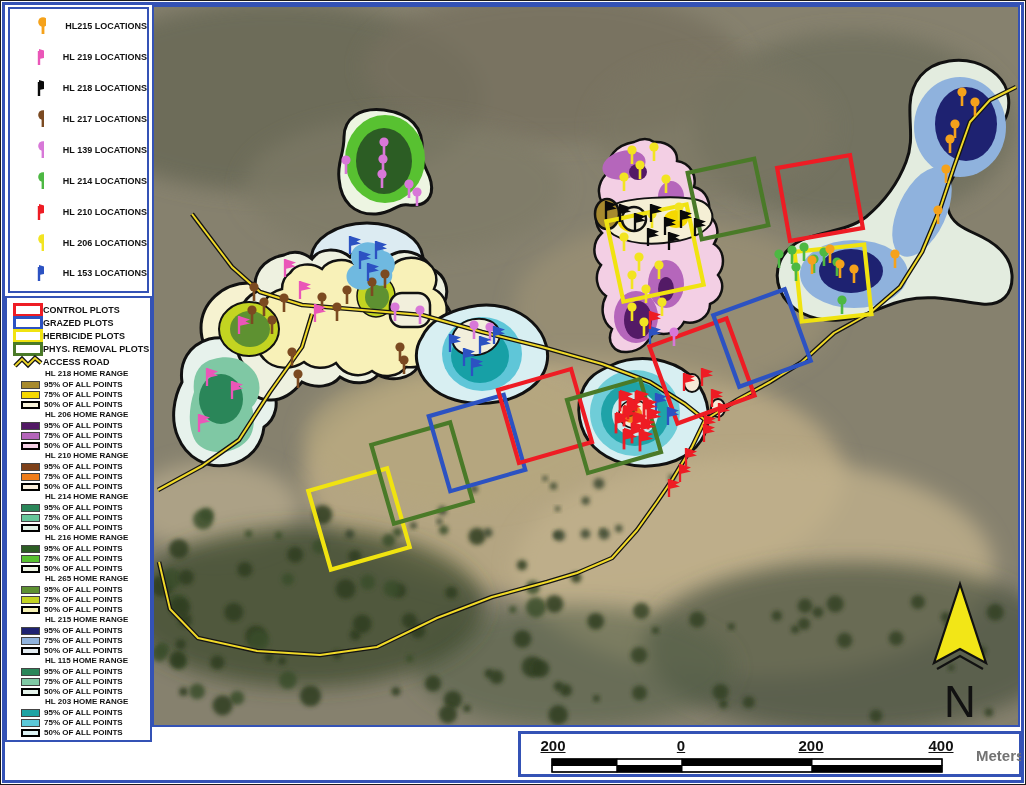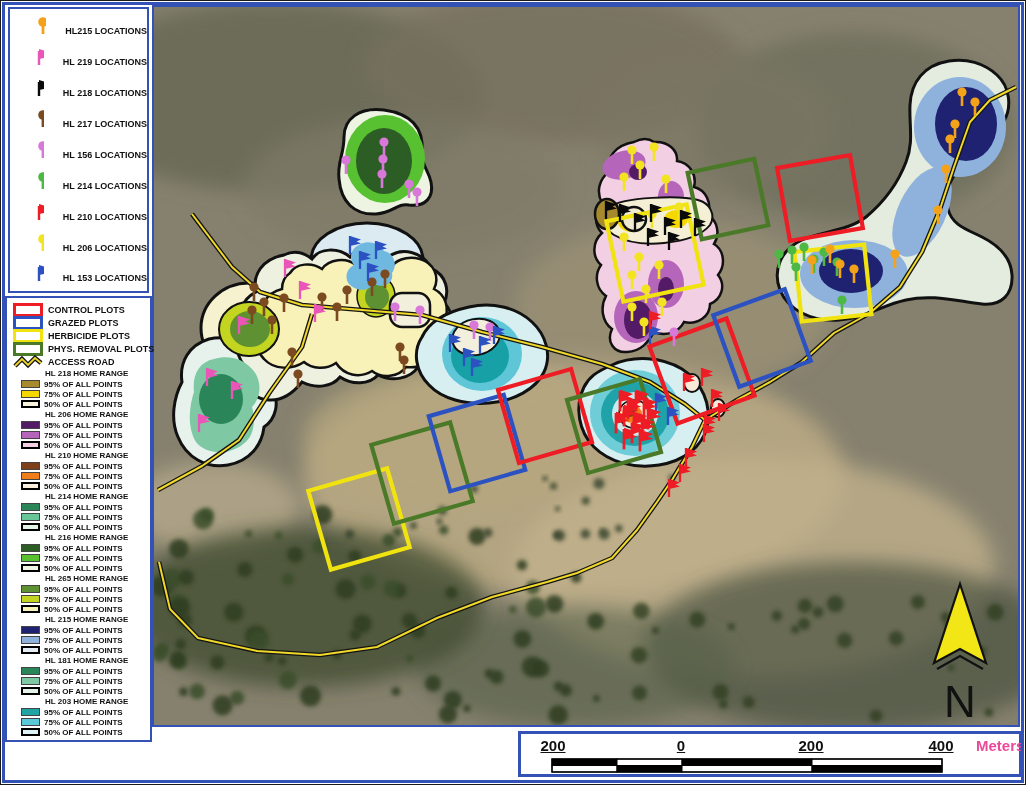--- a/index.html
+++ b/index.html
@@ -6,36 +6,36 @@
   .page{position:relative;width:1026px;height:785px;background:#ffffff;overflow:hidden;
         font-family:"Liberation Sans","DejaVu Sans",sans-serif;}
   .outer-frame{position:absolute;inset:0;border:1px solid #1a1a1a;pointer-events:none;z-index:60;}
   .outer-border{position:absolute;inset:2px;border:3px solid #3452b5;pointer-events:none;z-index:60;}
   .map-wrap{position:absolute;left:152px;top:5px;width:868px;height:722px;border:2px solid #3452b5;
             box-sizing:border-box;background:#86816e;z-index:5;}
   .map-wrap svg{display:block;}
   .legend-box{position:absolute;background:#ffffff;border:2px solid #3452b5;box-sizing:border-box;z-index:40;}
   #legend-markers{left:8px;top:7px;width:141px;height:286px;display:flex;flex-direction:column;
                   justify-content:space-around;padding:2px 0;}
-  .lm-row{display:flex;align-items:flex-end;gap:19px;padding-left:22px;}
+  .lm-row{display:flex;align-items:center;gap:19px;padding-left:22px;}
   .lm-row .lbl{font-size:9px;font-weight:bold;color:#111;white-space:nowrap;}
   #legend-lower{left:5px;top:296px;width:147px;height:446px;padding:5px 0 0 6px;}
-  .lp-row{display:flex;align-items:center;gap:5px;height:13px;}
+  .lp-row{display:flex;align-items:center;height:13px;}
   .lp-swatch{width:24px;height:8px;background:#fff;border:3px solid #000;flex:none;}
   .lp-row .lbl{font-size:9px;font-weight:bold;color:#111;white-space:nowrap;}
   .hr-group{margin-top:1px;}
   .hr-head{font-size:8px;font-weight:bold;color:#111;height:10px;line-height:10px;white-space:nowrap;padding-left:32px;}
-  .hr-row{display:flex;align-items:center;gap:4px;height:10px;padding-left:8px;}
+  .hr-row{display:flex;align-items:flex-end;gap:4px;height:10px;padding-left:8px;}
   .hr-swatch{width:19px;height:8px;border:1px solid #444;flex:none;box-sizing:border-box;}
   .hr-swatch.bordered{border:2px solid #000;}
   .hr-row .lbl{font-size:8px;font-weight:bold;color:#111;white-space:nowrap;}
   #scalebar-box{position:absolute;left:518px;top:731px;width:504px;height:46px;background:#fff;
                 border:3px solid #3452b5;box-sizing:border-box;z-index:50;}
   .sb-label{position:absolute;top:3px;font-size:15px;font-weight:600;color:#111;transform:translateX(-50%);text-decoration:underline;}
-  .sb-unit{position:absolute;top:3px;font-size:15px;font-weight:600;color:#ec4899;}
+  .sb-unit{position:absolute;top:13px;font-size:15px;font-weight:600;color:#737373;}
   #sb-bar{position:absolute;left:30px;top:24px;}
 </style>
 </head>
 <body>
 
 <div class="page">
   <div class="map-wrap">
     <svg id="map-svg" width="864" height="718" viewBox="0 0 864 718">
         <defs>
           <filter id="soft" x="-40%" y="-40%" width="180%" height="180%">
@@ -707,21 +707,21 @@
           <circle cx="11" cy="6" r="4.8" fill="#7b4a21"></circle>
           <line x1="11" y1="10" x2="11" y2="18" stroke="#7b4a21" stroke-width="2.8"></line>
         </svg>
         <span class="lbl">HL 217 LOCATIONS</span>
       </div>
       <div class="lm-row">
         <svg width="22" height="20">
           <circle cx="11" cy="6" r="4.8" fill="#d878d8"></circle>
           <line x1="11" y1="10" x2="11" y2="18" stroke="#d878d8" stroke-width="2.8"></line>
         </svg>
-        <span class="lbl">HL 156 LOCATIONS</span>
+        <span class="lbl">HL 139 LOCATIONS</span>
       </div>
       <div class="lm-row">
         <svg width="22" height="20">
           <circle cx="11" cy="6" r="4.8" fill="#4db843"></circle>
           <line x1="11" y1="10" x2="11" y2="18" stroke="#4db843" stroke-width="2.8"></line>
         </svg>
         <span class="lbl">HL 214 LOCATIONS</span>
       </div>
       <div class="lm-row">
         <svg width="22" height="20">
@@ -872,21 +872,21 @@
           <div class="hr-row">
             <span class="hr-swatch" style="background:#8fb2dd"></span>
             <span class="lbl">75% OF ALL POINTS</span>
           </div>
           <div class="hr-row">
             <span class="hr-swatch bordered" style="background:#e3ecf2"></span>
             <span class="lbl">50% OF ALL POINTS</span>
           </div>
         </div>
         <div class="hr-group">
-          <div class="hr-head">HL 181 HOME RANGE</div>
+          <div class="hr-head">HL 115 HOME RANGE</div>
           <div class="hr-row">
             <span class="hr-swatch" style="background:#2a8659"></span>
             <span class="lbl">95% OF ALL POINTS</span>
           </div>
           <div class="hr-row">
             <span class="hr-swatch" style="background:#7fc8a4"></span>
             <span class="lbl">75% OF ALL POINTS</span>
           </div>
           <div class="hr-row">
             <span class="hr-swatch bordered" style="background:#e4f2ea"></span>

